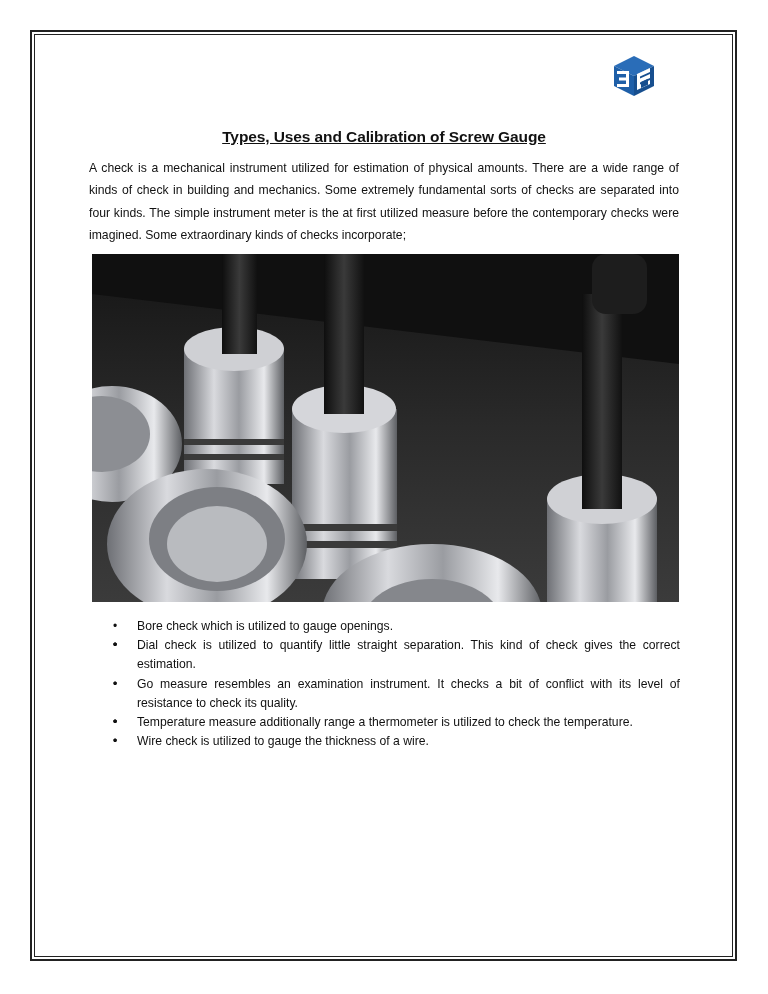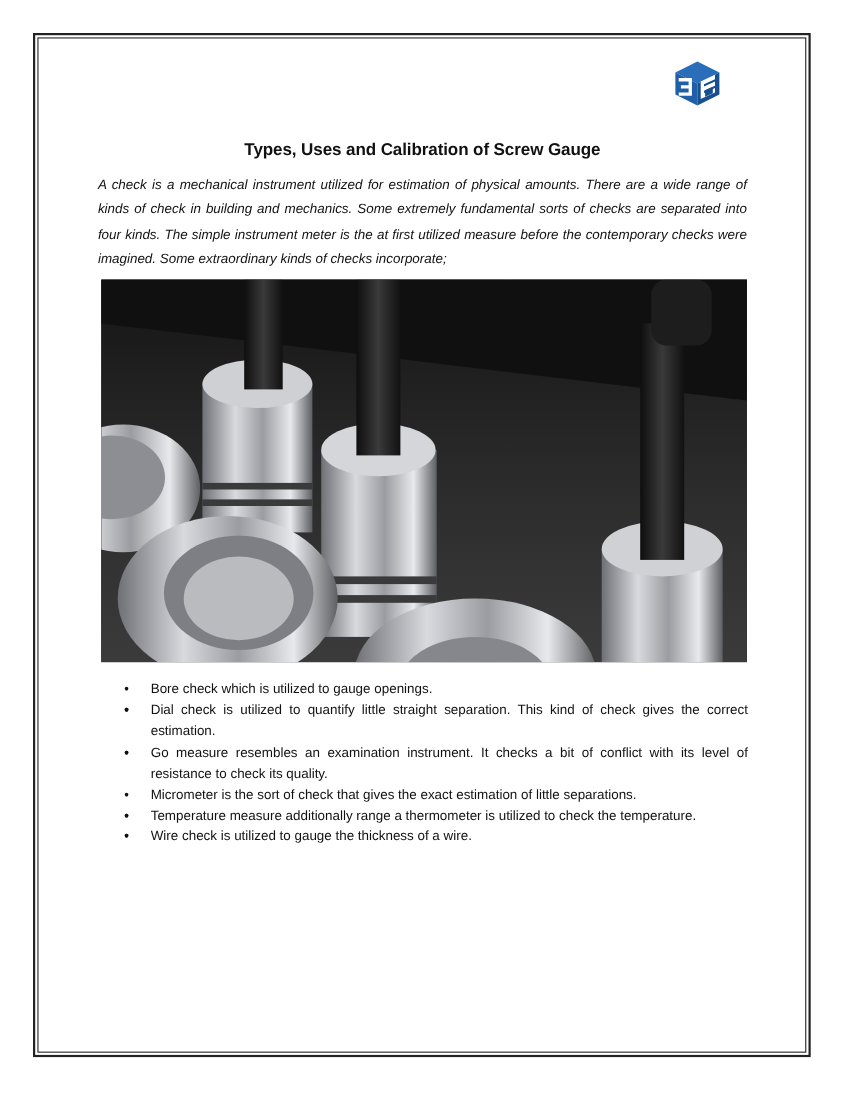--- a/index.html
+++ b/index.html
@@ -1,21 +1,21 @@
 <!DOCTYPE html>
 <html><head>
 <meta charset="utf-8">
 <style>
   html, body { margin: 0; padding: 0; background: #ffffff; }
   body { width: 768px; height: 994px; position: relative; overflow: hidden; font-family: "Liberation Sans", sans-serif; color: #111; }
   .border-outer { position: absolute; left: 30px; top: 30px; width: 707px; height: 931px; border: 2px solid #222; box-sizing: border-box; }
   .border-inner { position: absolute; left: 34px; top: 34px; width: 699px; height: 923px; border: 1px solid #222; box-sizing: border-box; }
   .logo { position: absolute; left: 612px; top: 54px; width: 44px; height: 44px; }
-  .title { position: absolute; left: 0; right: 0; top: 128px; text-align: center; font-size: 15.5px; font-weight: bold; letter-spacing: -0.1px; }
-  .intro { position: absolute; left: 89px; width: 590px; top: 157px; font-size: 12.2px; line-height: 22.3px; text-align: justify; font-style: italic; }
+  .title { position: absolute; left: 0; right: 0; top: 128px; text-align: center; font-size: 15.5px; font-weight: bold; text-decoration: underline; letter-spacing: -0.1px; }
+  .intro { position: absolute; left: 89px; width: 590px; top: 157px; font-size: 12.2px; line-height: 22.3px; text-align: justify; }
   .photo { position: absolute; left: 92px; top: 254px; width: 587px; height: 348px; overflow: hidden; background: #1a1a1a; }
   .bullets { position: absolute; left: 110px; top: 617px; width: 570px; margin: 0; padding: 0; list-style: none; font-size: 12.2px; line-height: 19.2px; }
   .bullets li { position: relative; padding-left: 27px; text-align: justify; }
   .bullets li .dot { position: absolute; left: 3px; top: 0; font-size: 12px; }
 </style>
 </head>
 <body>
 
 <div class="border-outer"></div>
 <div class="border-inner"></div>
@@ -88,18 +88,18 @@
   </svg>
 </div>
 
 <ul class="bullets">
   <li><span class="dot">•</span><span>Bore check which is utilized to gauge openings.</span></li>
   <li><span class="dot">•</span></li>
   <li><span class="dot">•</span></li>
   <li><span class="dot">•</span><span>Dial check is utilized to quantify little straight separation. This kind of check gives the correct estimation.</span></li>
   <li><span class="dot">•</span></li>
   <li><span class="dot">•</span><span>Go measure resembles an examination instrument. It checks a bit of conflict with its level of resistance to check its quality.</span></li>
-  <li><span class="dot">•</span><span>Micrometer is the sort of check that gives the exact estimation of little separations.</span></li>
+  <li><span class="dot">•</span></li>
   <li><span class="dot">•</span></li>
   <li><span class="dot">•</span><span>Temperature measure additionally range a thermometer is utilized to check the temperature.</span></li>
   <li><span class="dot">•</span></li>
   <li><span class="dot">•</span><span>Wire check is utilized to gauge the thickness of a wire.</span></li>
 </ul>
 
 </body></html>

